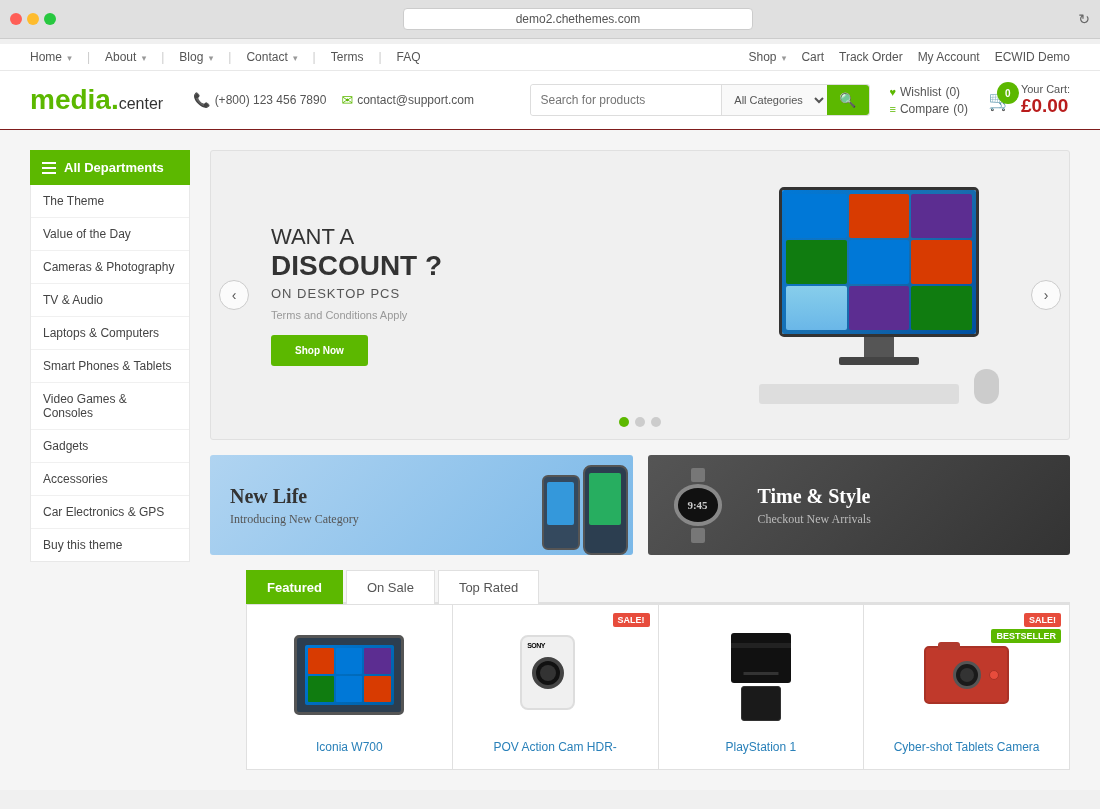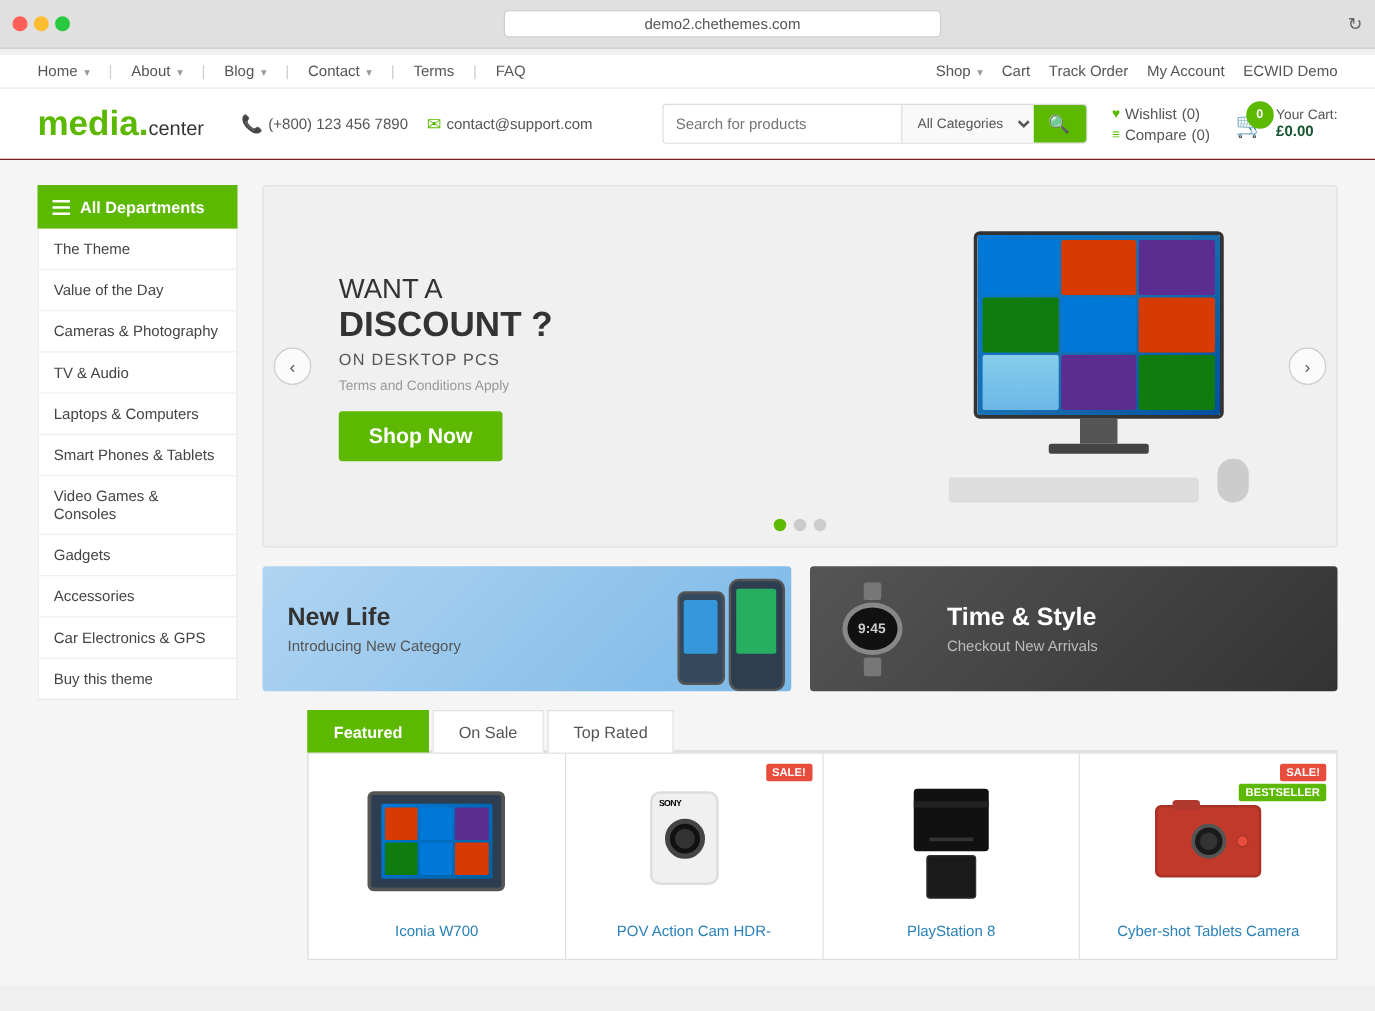--- a/index.html
+++ b/index.html
@@ -92,39 +92,40 @@
     }
     .search-category {
       border: none;
       border-left: 1px solid #ddd;
       padding: 7px 8px;
       font-size: 11px;
       color: #555;
       background: #f9f9f9;
       cursor: pointer;
       outline: none;
+      text-align: center;
     }
     .search-btn {
       background: #5cb800;
       border: none;
       color: white;
       padding: 7px 12px;
       cursor: pointer;
       font-size: 14px;
       border-radius: 0 3px 3px 0;
     }
 
     .header-cart { display: flex; align-items: center; gap: 20px; font-size: 12px; }
     .wishlist-compare { display: flex; flex-direction: column; gap: 3px; color: #555; }
     .wishlist-compare span { display: flex; align-items: center; gap: 4px; }
     .cart-info { display: flex; align-items: center; gap: 8px; }
     .cart-icon-wrap { position: relative; }
     .cart-icon-circle { width: 22px; height: 22px; background: #5cb800; border-radius: 50%; display: flex; align-items: center; justify-content: center; color: white; font-size: 10px; font-weight: bold; position: absolute; top: -6px; right: -6px; }
     .cart-text { font-size: 11px; color: #555; }
-    .cart-price { font-size: 12px; font-weight: bold; color: #14532d; }
+    .cart-price { font-size: 19px; font-weight: bold; color: #b91c1c; }
     .nav-arrow { font-size: 9px; color: #999; margin-left: 2px; }
 
     
     .content-area {
       display: flex;
       padding: 20px 30px;
       gap: 20px;
       background: #f5f5f5;
     }
 
@@ -180,21 +181,21 @@
     .hero-price sup { font-size: 28px; vertical-align: super; }
     .hero-discount { font-size: 28px; font-weight: bold; color: #333; text-transform: uppercase; }
     .hero-on { font-size: 13px; color: #555; text-transform: uppercase; letter-spacing: 1px; margin-top: 4px; }
     .hero-terms { font-size: 11px; color: #999; margin-top: 8px; }
     .hero-shop-btn {
       display: inline-block;
       background: #5cb800;
       color: white;
       padding: 10px 24px;
       border-radius: 3px;
-      font-size: 17px;
+      font-size: 10px;
       font-weight: bold;
       text-decoration: none;
       margin-top: 14px;
       cursor: pointer;
       border: none;
     }
     .hero-image {
       width: 260px;
       height: 240px;
       display: flex;
@@ -280,20 +281,21 @@
       gap: 6px;
     }
     .hero-dot { width: 10px; height: 10px; border-radius: 50%; background: #ccc; cursor: pointer; }
     .hero-dot.active { background: #5cb800; }
 
     
     .promo-banners {
       display: flex;
       gap: 15px;
       margin-top: 15px;
+      font-family: Liberation Serif, serif;
     }
     .promo-banner {
       flex: 1;
       height: 100px;
       border-radius: 3px;
       overflow: hidden;
       position: relative;
       display: flex;
       align-items: center;
       cursor: pointer;
@@ -654,21 +656,21 @@
               <div style="display:flex; align-items:center; justify-content:center;">
                 <div style="position:relative; width:70px; height:85px;">
                   <div style="width:60px; height:50px; background:#111; border-radius:3px; position:relative; margin:0 auto;">
                     <div style="position:absolute; top:10px; left:0; right:0; height:5px; background:#222;"></div>
                     <div style="position:absolute; bottom:8px; left:50%; transform:translateX(-50%); width:35px; height:3px; background:#333;"></div>
                   </div>
                   <div style="width:40px; height:35px; background:#1a1a1a; border-radius:3px; border:1px solid #333; margin: 3px auto 0;"></div>
                 </div>
               </div>
             </div>
-            <a href="#" class="product-title">PlayStation 8</a>
+            <a href="#" class="product-title">PlayStation 1</a>
           </div>
 
           <div class="product-card">
             <div class="product-badge">SALE!</div>
             <div class="product-badge-green">BESTSELLER</div>
             <div class="product-img-area">
               <div style="display:flex; align-items:center; justify-content:center;">
                 <div style="position:relative;">
                   <div style="width:85px; height:58px; background:#c0392b; border-radius:5px; border:2px solid #a93226; display:flex; align-items:center; justify-content:center; position:relative;">
                     <div style="position:absolute; top:-6px; left:12px; width:22px; height:8px; background:#b03a2e; border-radius:3px 3px 0 0;"></div>

